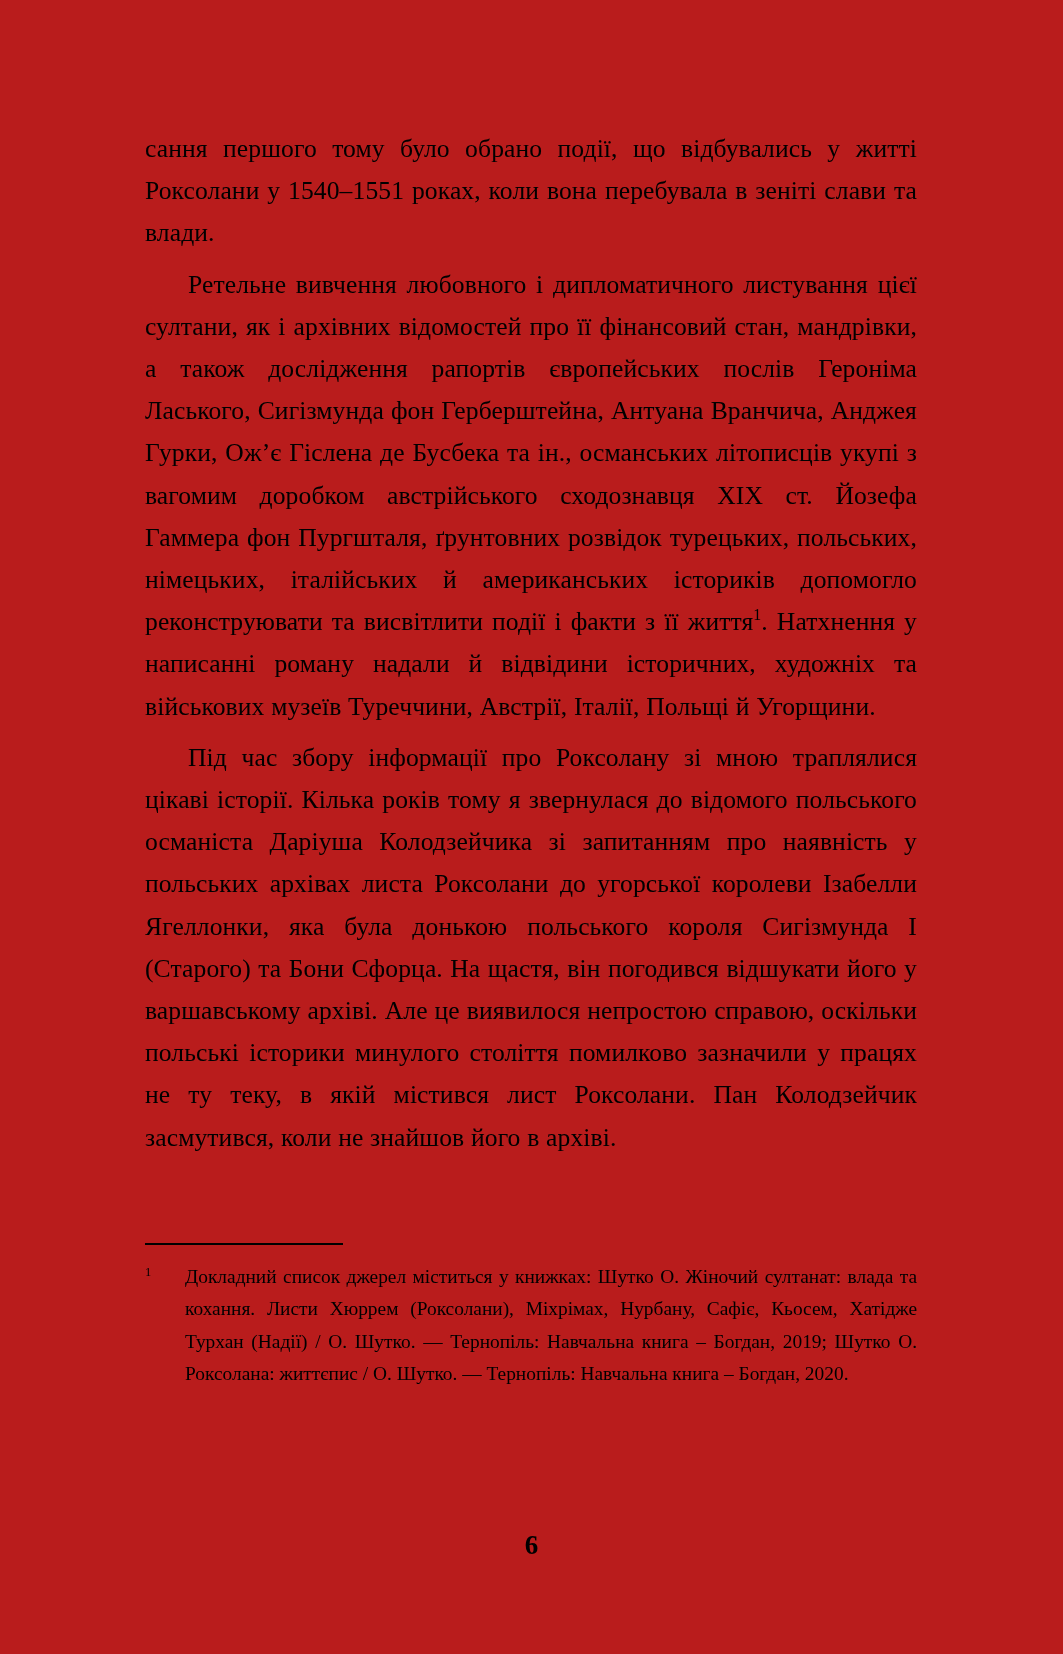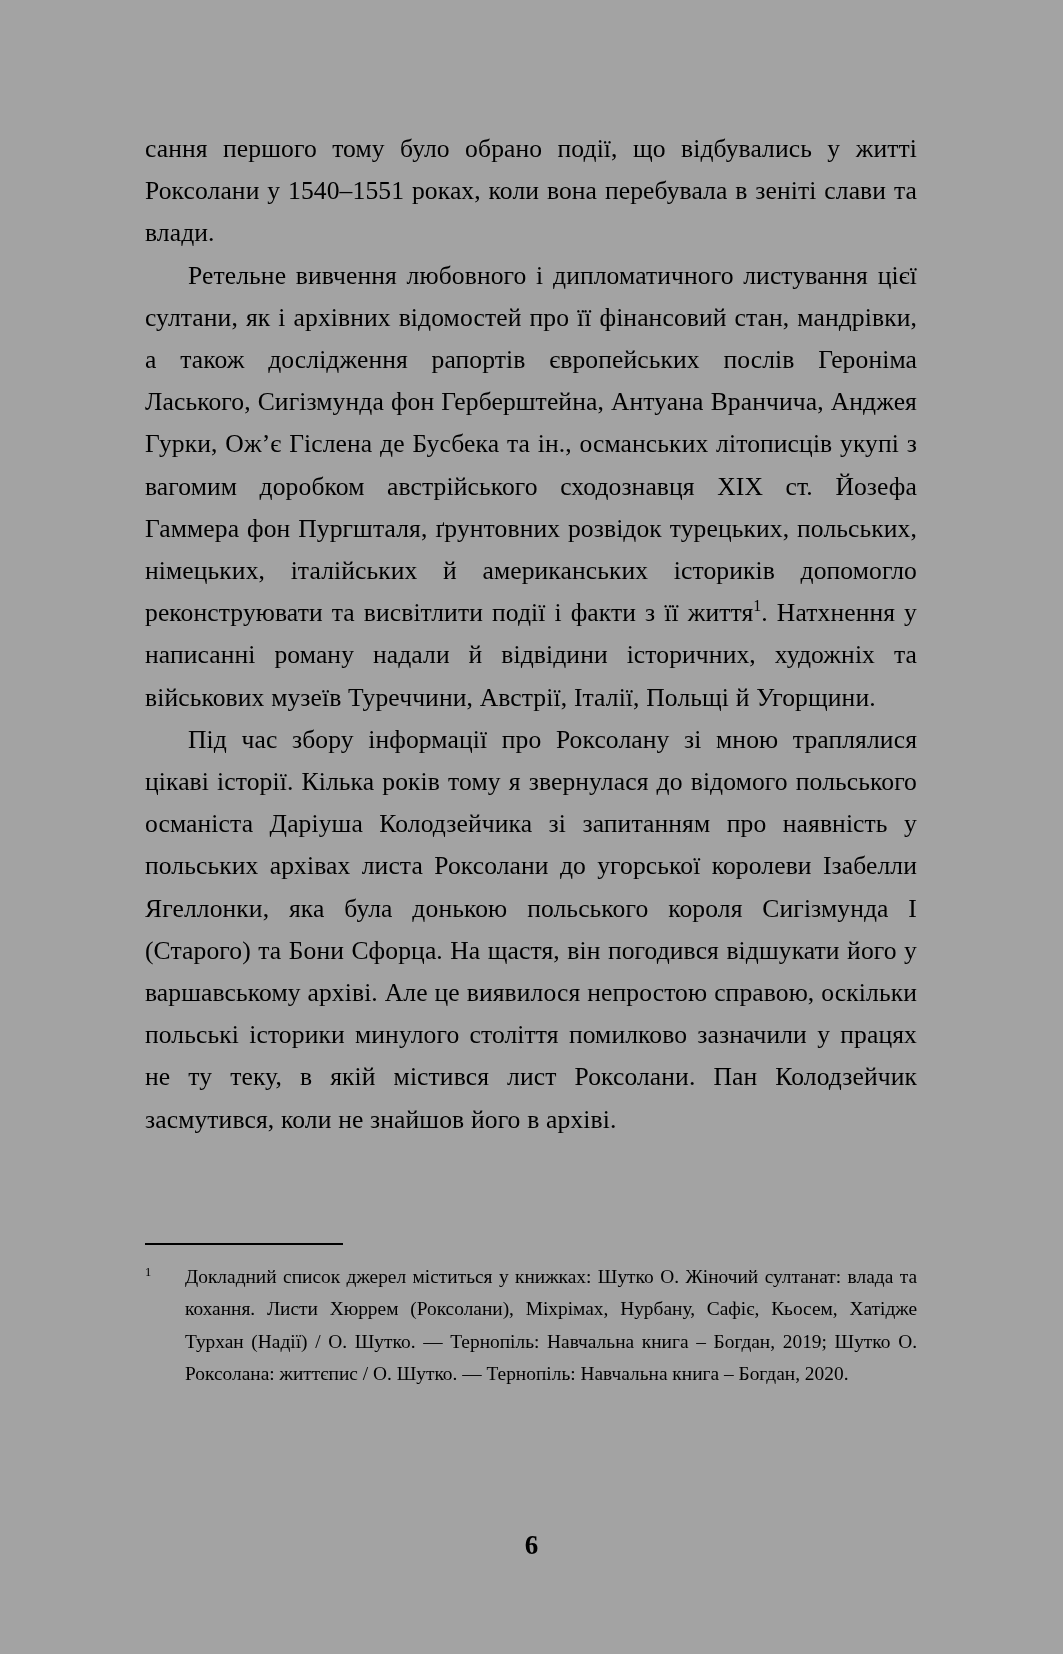--- a/index.html
+++ b/index.html
@@ -6,21 +6,21 @@
   html, body {
     margin: 0;
     padding: 0;
     background: #ffffff;
   }
 
   .page {
     position: relative;
     width: 1063px;
     height: 1654px;
-    background: #a3a3a3;
+    background: #b91c1c;
     margin: 0 auto;
     overflow: hidden;
     font-family: "Liberation Serif", "DejaVu Serif", serif;
     color: #000000;
   }
 
   
   .textblock {
     position: absolute;
     left: 145px;
@@ -37,21 +37,21 @@
     letter-spacing: 0.1px;
     word-spacing: 0.2px;
     hyphens: manual;
   }
 
   .para.indent {
     text-indent: 43px;
   }
 
   .para + .para {
-    margin-top: 0;
+    margin-top: 9px;
   }
 
   sup.fnref {
     font-size: 0.62em;
     vertical-align: super;
     line-height: 0;
   }
 
   
   .footnote-zone {

